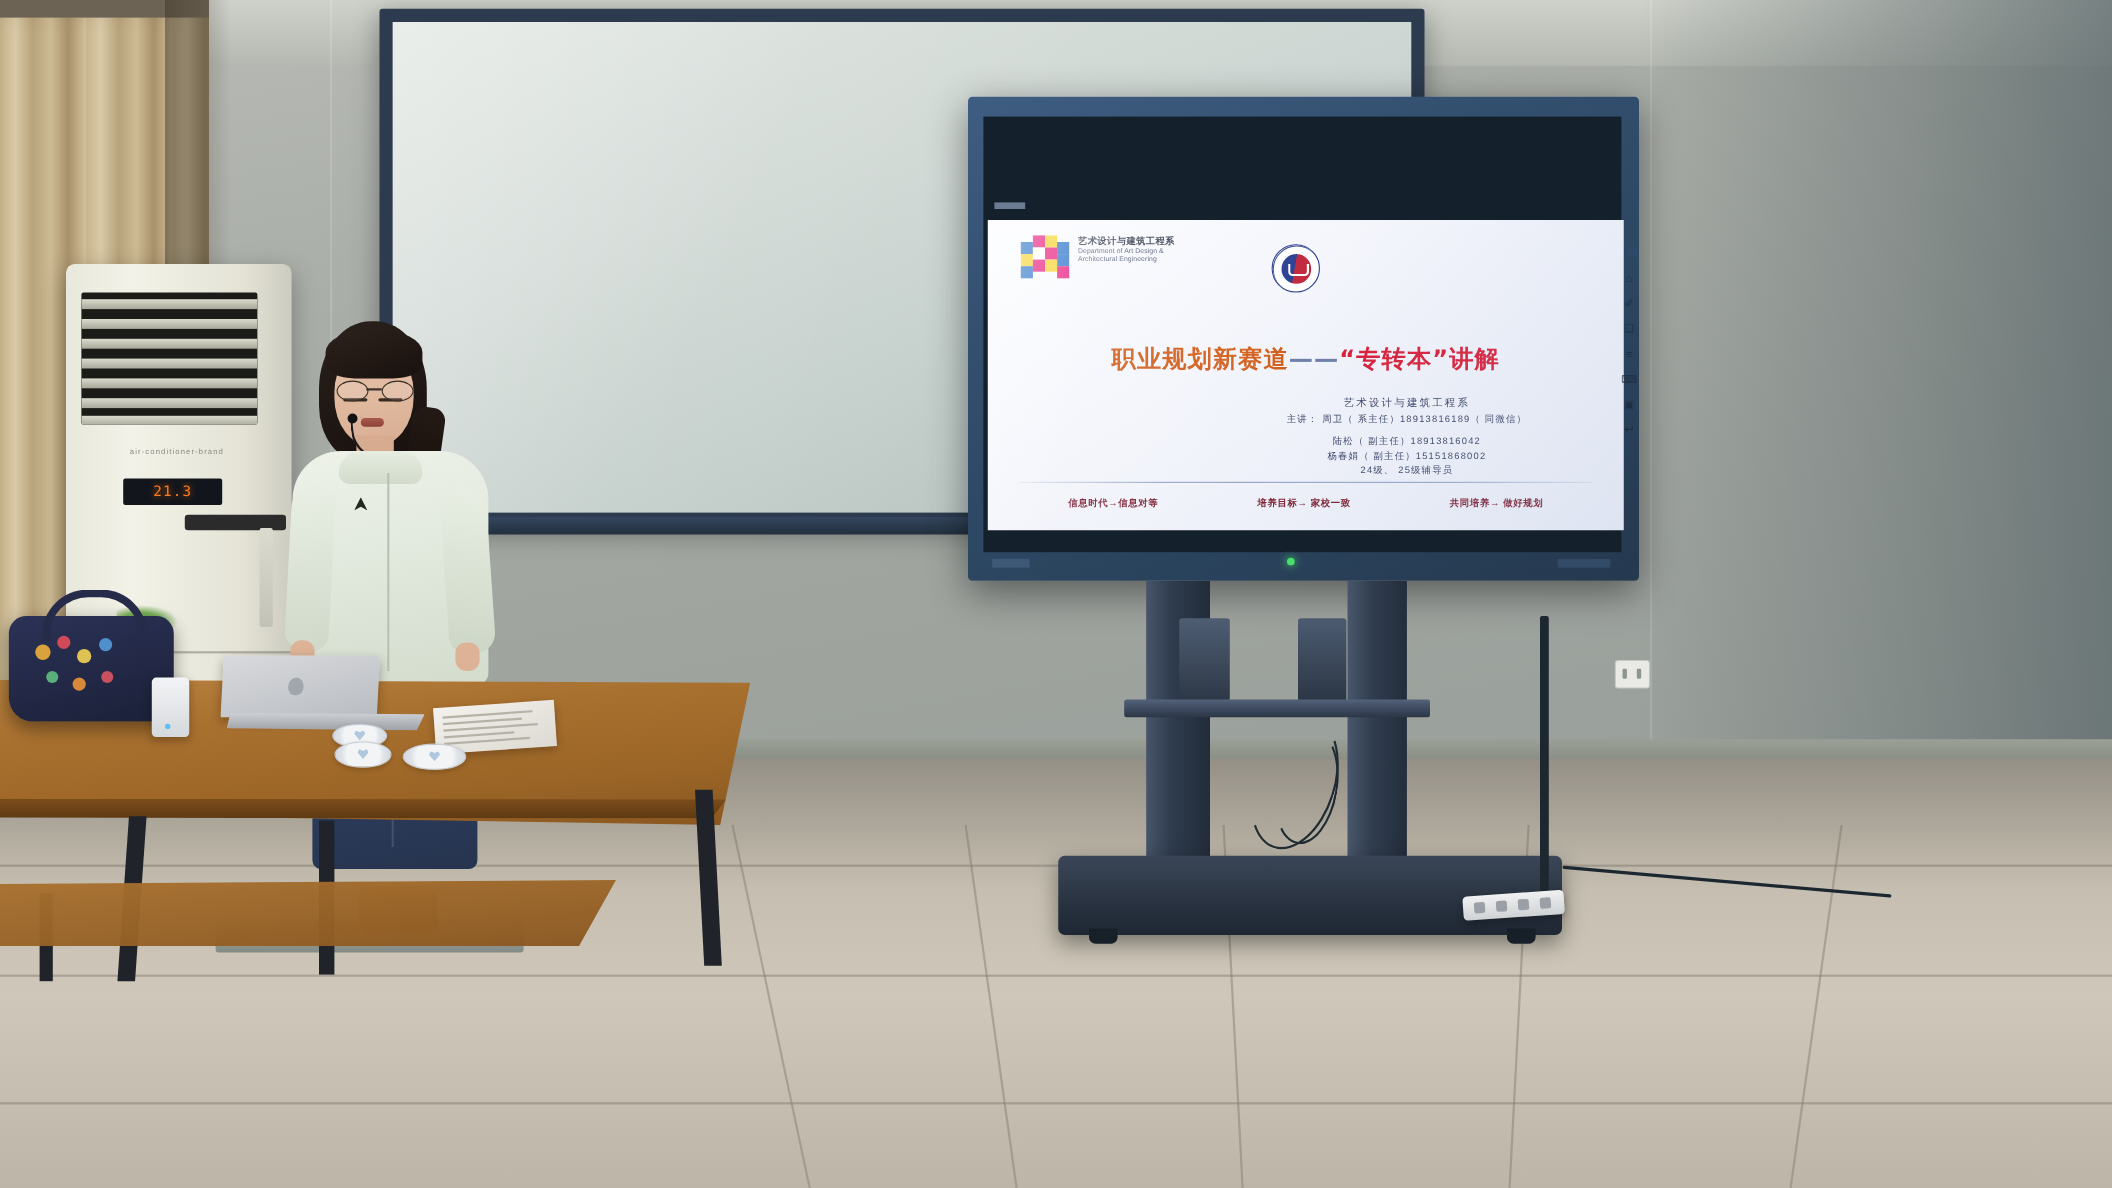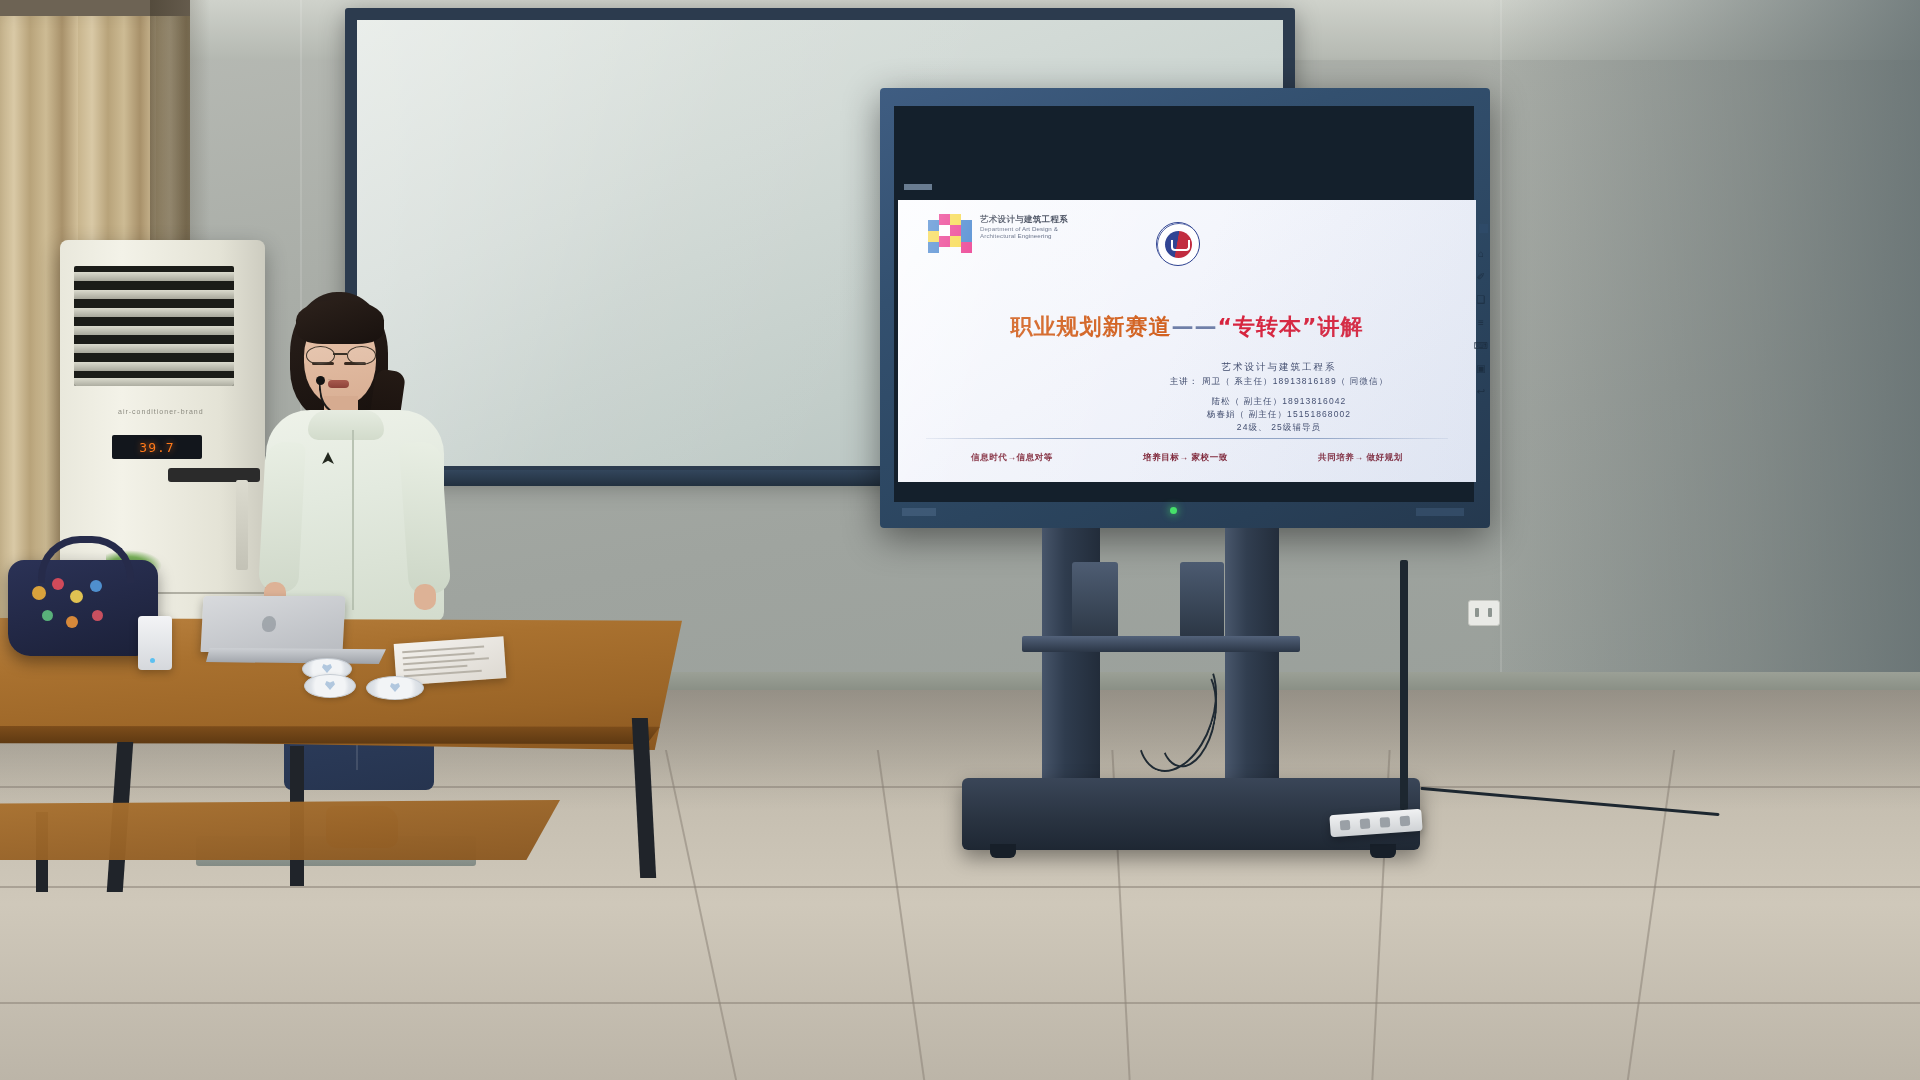--- a/index.html
+++ b/index.html
@@ -296,21 +296,21 @@
       <div class="ac-slat" style="top:6px"></div>
       <div class="ac-slat" style="top:24px"></div>
       <div class="ac-slat" style="top:42px"></div>
       <div class="ac-slat" style="top:60px"></div>
       <div class="ac-slat" style="top:78px"></div>
       <div class="ac-slat" style="top:96px"></div>
       <div class="ac-slat" style="top:112px"></div>
     </div>
     <div class="ac-brand">air-conditioner-brand</div>
     <div class="ac-display">
-      <span class="ac-digits">39.7</span>
+      <span class="ac-digits">21.3</span>
     </div>
     <div class="ac-decal"></div>
     <div class="ac-sidevent"></div>
     <div class="ac-seam"></div>
   </div>
 
   <div class="tv-wrap">
     <div class="tv-bezel">
       <div class="tv-bezel-inner"></div>
       <div class="tv-logo"></div>

